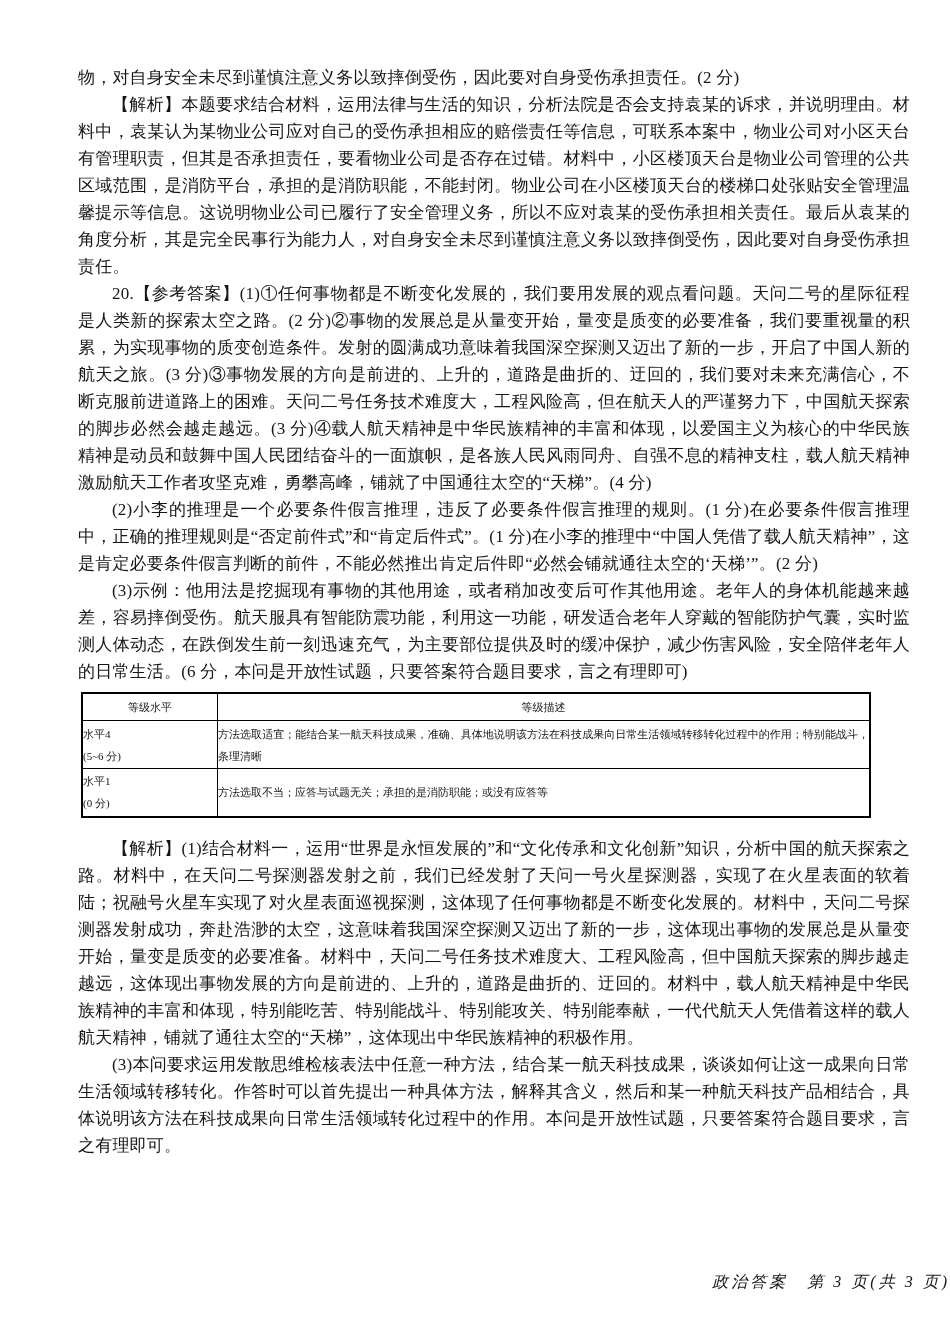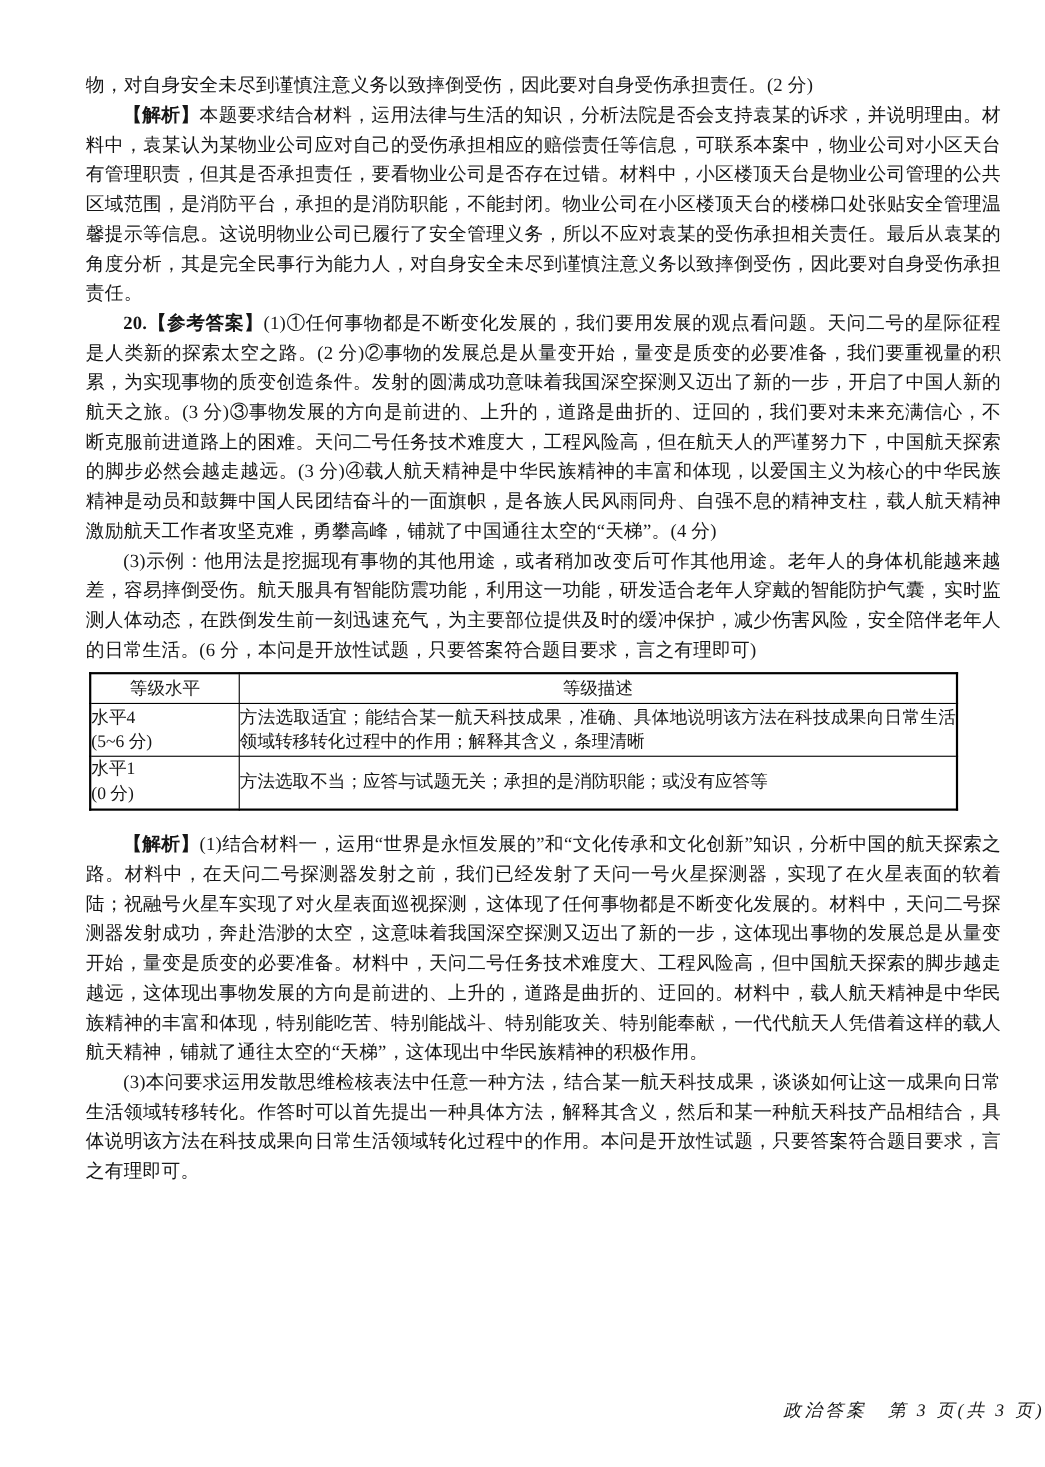--- a/index.html
+++ b/index.html
@@ -18,32 +18,32 @@
   }
   p.para {
     margin: 0;
     font-size: 17px;
     line-height: 27px;
     text-align: justify;
     text-indent: 2em;
     letter-spacing: 0.2px;
   }
   p.cont { text-indent: 0; }
-  p.para b { font-weight: bold; }
+  p.para b { font-weight: normal; }
   .rubric-caption { margin-top: 2px; }
   table.rubric {
     width: 790px;
     margin: 7px 0 17px 3px;
     border-collapse: collapse;
     border: 2px solid #000;
     table-layout: fixed;
   }
   table.rubric th, table.rubric td {
     border: 1px solid #000;
-    font-size: 16px;
+    font-size: 11px;
     font-weight: normal;
     padding: 0;
   }
   table.rubric th { height: 26px; text-align: center; }
   th.col-level, td.cell-level { width: 134px; text-align: left; }
   td.cell-level { vertical-align: middle; }
   td.cell-level .lv, td.cell-level .sc { line-height: 22px; }
   td.cell-desc {
     padding: 1px 9px 2px 10px;
     line-height: 22px;
@@ -65,38 +65,39 @@
 <body>
 
 <div class="page">
 
   <p class="para cont">物，对自身安全未尽到谨慎注意义务以致摔倒受伤，因此要对自身受伤承担责任。(2 分)</p>
 
   <p class="para"><b>【解析】</b><span>本题要求结合材料，运用法律与生活的知识，分析法院是否会支持袁某的诉求，并说明理由。材料中，袁某认为某物业公司应对自己的受伤承担相应的赔偿责任等信息，可联系本案中，物业公司对小区天台有管理职责，但其是否承担责任，要看物业公司是否存在过错。材料中，小区楼顶天台是物业公司管理的公共区域范围，是消防平台，承担的是消防职能，不能封闭。物业公司在小区楼顶天台的楼梯口处张贴安全管理温馨提示等信息。这说明物业公司已履行了安全管理义务，所以不应对袁某的受伤承担相关责任。最后从袁某的角度分析，其是完全民事行为能力人，对自身安全未尽到谨慎注意义务以致摔倒受伤，因此要对自身受伤承担责任。</span></p>
 
   <p class="para"><b>20.</b><b>【参考答案】</b><span>(1)①任何事物都是不断变化发展的，我们要用发展的观点看问题。天问二号的星际征程是人类新的探索太空之路。(2 分)②事物的发展总是从量变开始，量变是质变的必要准备，我们要重视量的积累，为实现事物的质变创造条件。发射的圆满成功意味着我国深空探测又迈出了新的一步，开启了中国人新的航天之旅。(3 分)③事物发展的方向是前进的、上升的，道路是曲折的、迂回的，我们要对未来充满信心，不断克服前进道路上的困难。天问二号任务技术难度大，工程风险高，但在航天人的严谨努力下，中国航天探索的脚步必然会越走越远。(3 分)④载人航天精神是中华民族精神的丰富和体现，以爱国主义为核心的中华民族精神是动员和鼓舞中国人民团结奋斗的一面旗帜，是各族人民风雨同舟、自强不息的精神支柱，载人航天精神激励航天工作者攻坚克难，勇攀高峰，铺就了中国通往太空的“天梯”。(4 分)</span></p>
 
+  <p class="para">(2)小李的推理是一个必要条件假言推理，违反了必要条件假言推理的规则。(1 分)在必要条件假言推理中，正确的推理规则是“否定前件式”和“肯定后件式”。(1 分)在小李的推理中“中国人凭借了载人航天精神”，这是肯定必要条件假言判断的前件，不能必然推出肯定后件即“必然会铺就通往太空的‘天梯’”。(2 分)</p>
 
   <p class="para">(3)示例：他用法是挖掘现有事物的其他用途，或者稍加改变后可作其他用途。老年人的身体机能越来越差，容易摔倒受伤。航天服具有智能防震功能，利用这一功能，研发适合老年人穿戴的智能防护气囊，实时监测人体动态，在跌倒发生前一刻迅速充气，为主要部位提供及时的缓冲保护，减少伤害风险，安全陪伴老年人的日常生活。(6 分，本问是开放性试题，只要答案符合题目要求，言之有理即可)</p>
 
 
   <table class="rubric">
     <thead>
       <tr>
         <th class="col-level">等级水平</th>
         <th class="col-desc">等级描述</th>
       </tr>
     </thead>
     <tbody>
       <tr class="row">
         <td class="cell-level">
           <div class="lv">水平4</div>
           <div class="sc">(5~6 分)</div>
         </td>
-        <td class="cell-desc">方法选取适宜；能结合某一航天科技成果，准确、具体地说明该方法在科技成果向日常生活领域转移转化过程中的作用；解释其含义，条理清晰</td>
+        <td class="cell-desc">方法选取适宜；能结合某一航天科技成果，准确、具体地说明该方法在科技成果向日常生活领域转移转化过程中的作用；特别能战斗，条理清晰</td>
       </tr>
       <tr class="row">
         <td class="cell-level">
           <div class="lv">水平1</div>
           <div class="sc">(0 分)</div>
         </td>
         <td class="cell-desc">方法选取不当；应答与试题无关；承担的是消防职能；或没有应答等</td>
       </tr>
     </tbody>
   </table>

